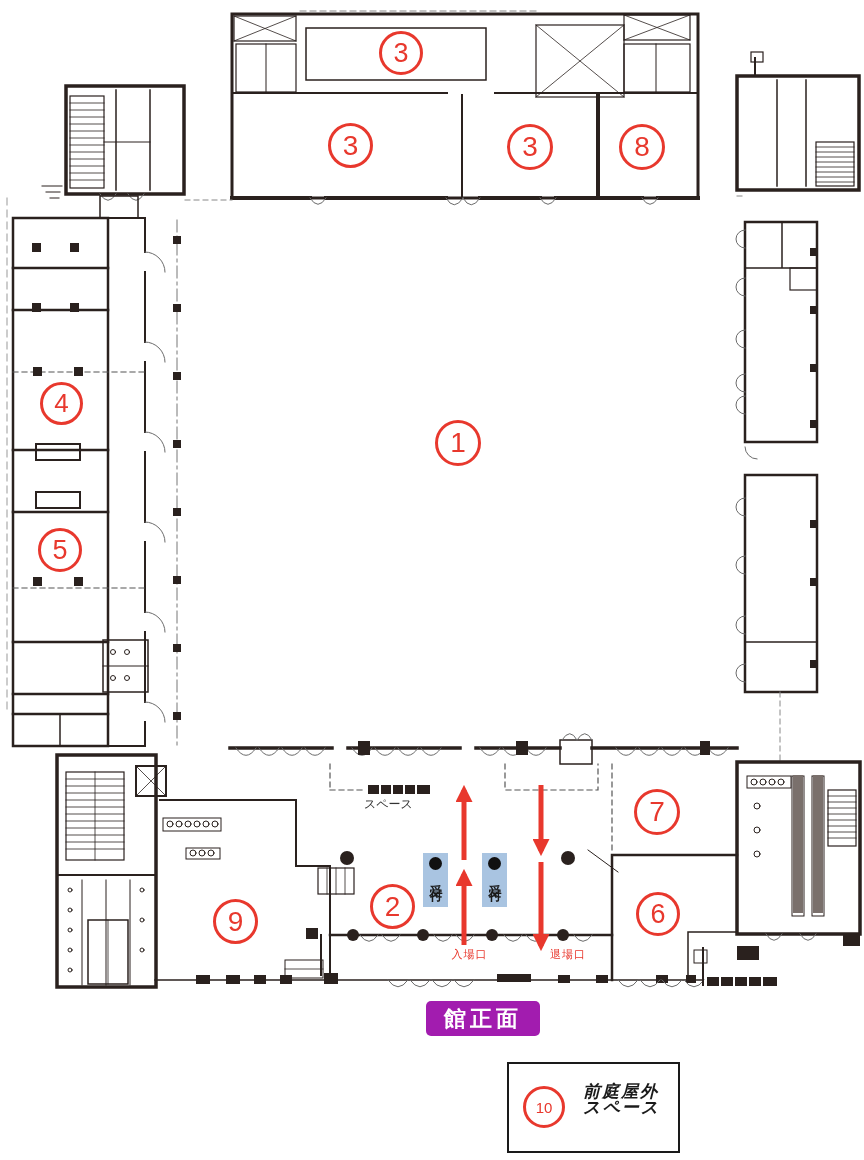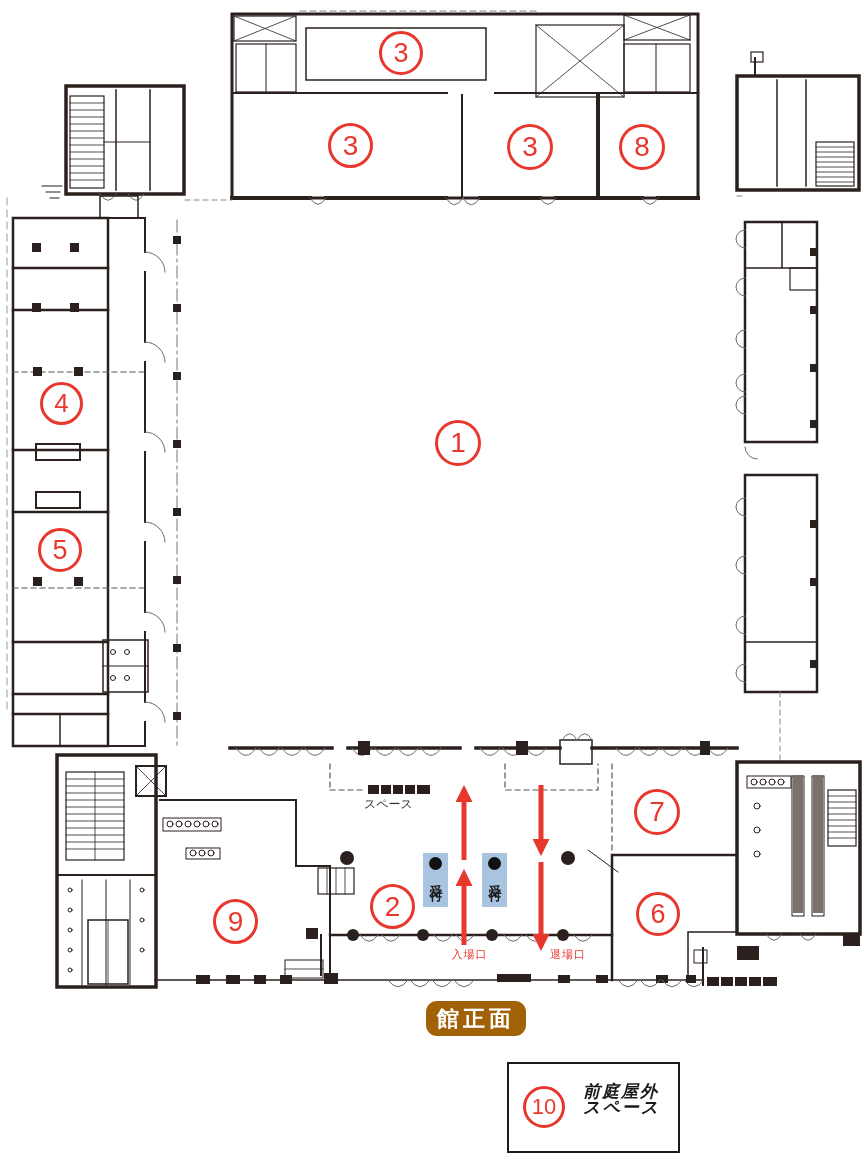--- a/index.html
+++ b/index.html
@@ -10,22 +10,22 @@
           display:flex;align-items:center;justify-content:center;
           color:#e8382d;background:transparent;box-sizing:border-box;
           font-family:"Liberation Sans",sans-serif;}
   .rec{position:absolute;width:25px;height:54px;background:#a9c4e1;
        display:flex;flex-direction:column;align-items:center;box-sizing:border-box;padding-top:4px;}
   .rec .dot{width:13px;height:13px;border-radius:50%;background:#111;}
   .rec .vtxt{writing-mode:vertical-rl;text-orientation:upright;font-size:13px;color:#1a1a1a;
              letter-spacing:6px;margin-top:3px;font-weight:bold;}
   .rlabel{position:absolute;color:#e8382d;font-weight:normal;font-size:11px;text-align:center;letter-spacing:1px;}
   .small-label{position:absolute;font-size:12px;color:#333;letter-spacing:0;}
-  .badge{position:absolute;left:426px;top:1001px;width:100px;height:35px;background:#a16207;
-         border-radius:11px;color:#fff;display:flex;align-items:center;justify-content:center;
+  .badge{position:absolute;left:426px;top:1001px;width:114px;height:35px;background:#a21caf;
+         border-radius:5px;color:#fff;display:flex;align-items:center;justify-content:center;
          font-size:22px;font-weight:bold;letter-spacing:4px;}
   .legend{position:absolute;left:507px;top:1062px;width:173px;height:91px;background:#fff;
           border:2.5px solid #1a1a1a;box-sizing:border-box;}
   .legend .txt{position:absolute;left:74px;font-size:17px;font-weight:bold;color:#1a1a1a;letter-spacing:2px;font-style:italic;}
 </style>
 </head>
 <body>
 
 <div class="stage">
 
@@ -314,18 +314,18 @@
   </div>
 
   <div class="rlabel" style="left:427px;top:947px;width:85px;">入場口</div>
   <div class="rlabel" style="left:501px;top:947px;width:85px;text-align:right;">退場口</div>
 
   <div class="small-label" style="left:364px;top:796px;width:72px;">スペース</div>
 
   <div class="badge">館正面</div>
 
   <div class="legend">
-    <div class="marker" style="left:14px;top:22px;width:42px;height:42px;font-size:22px;">10</div>
+    <div class="marker" style="left:14px;top:22px;width:42px;height:42px;font-size:15px;">10</div>
     <div class="txt" style="top:16px;">前庭屋外</div>
     <div class="txt" style="top:32px;">スペース</div>
   </div>
 
 </div>
 
 </body></html>

